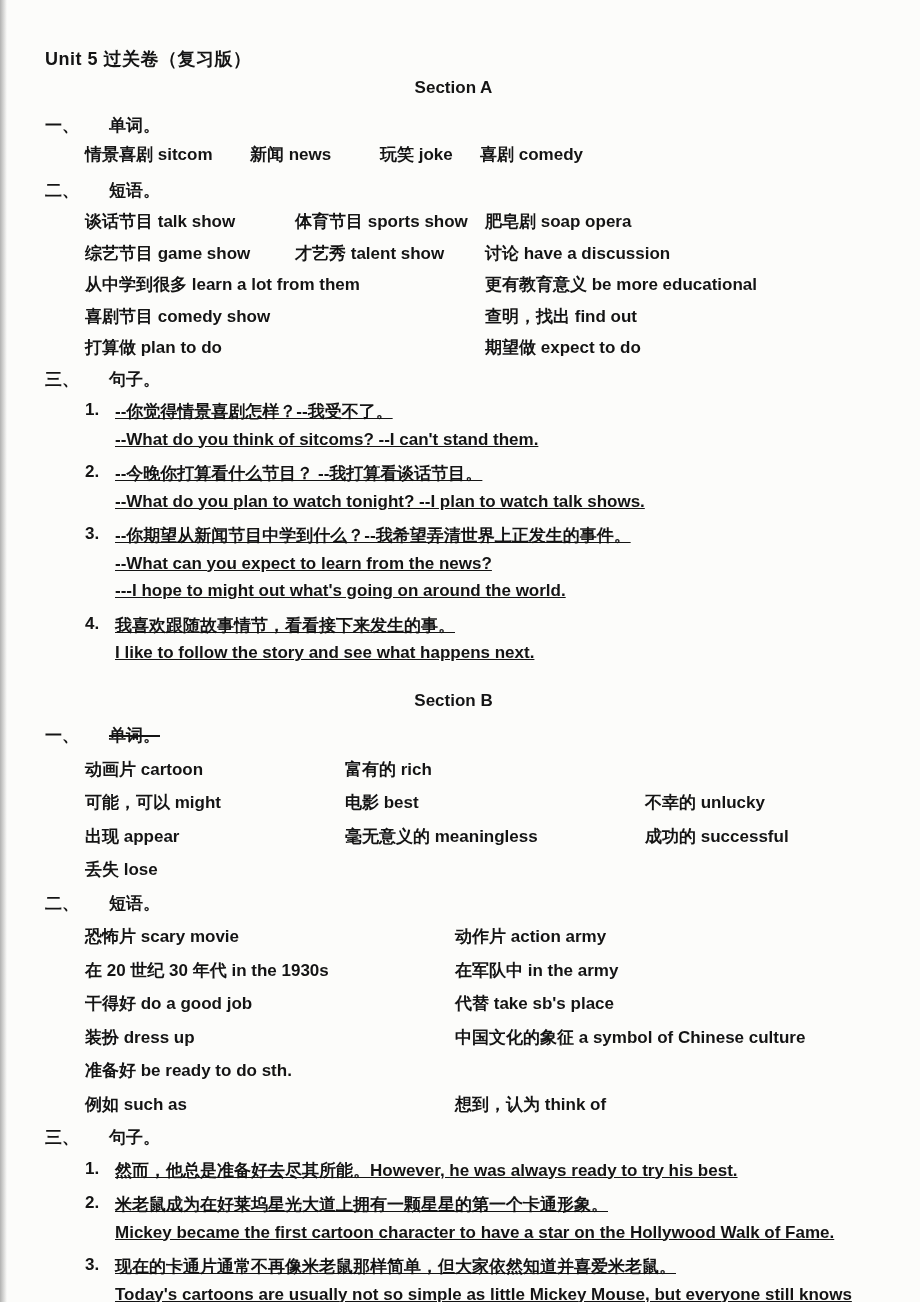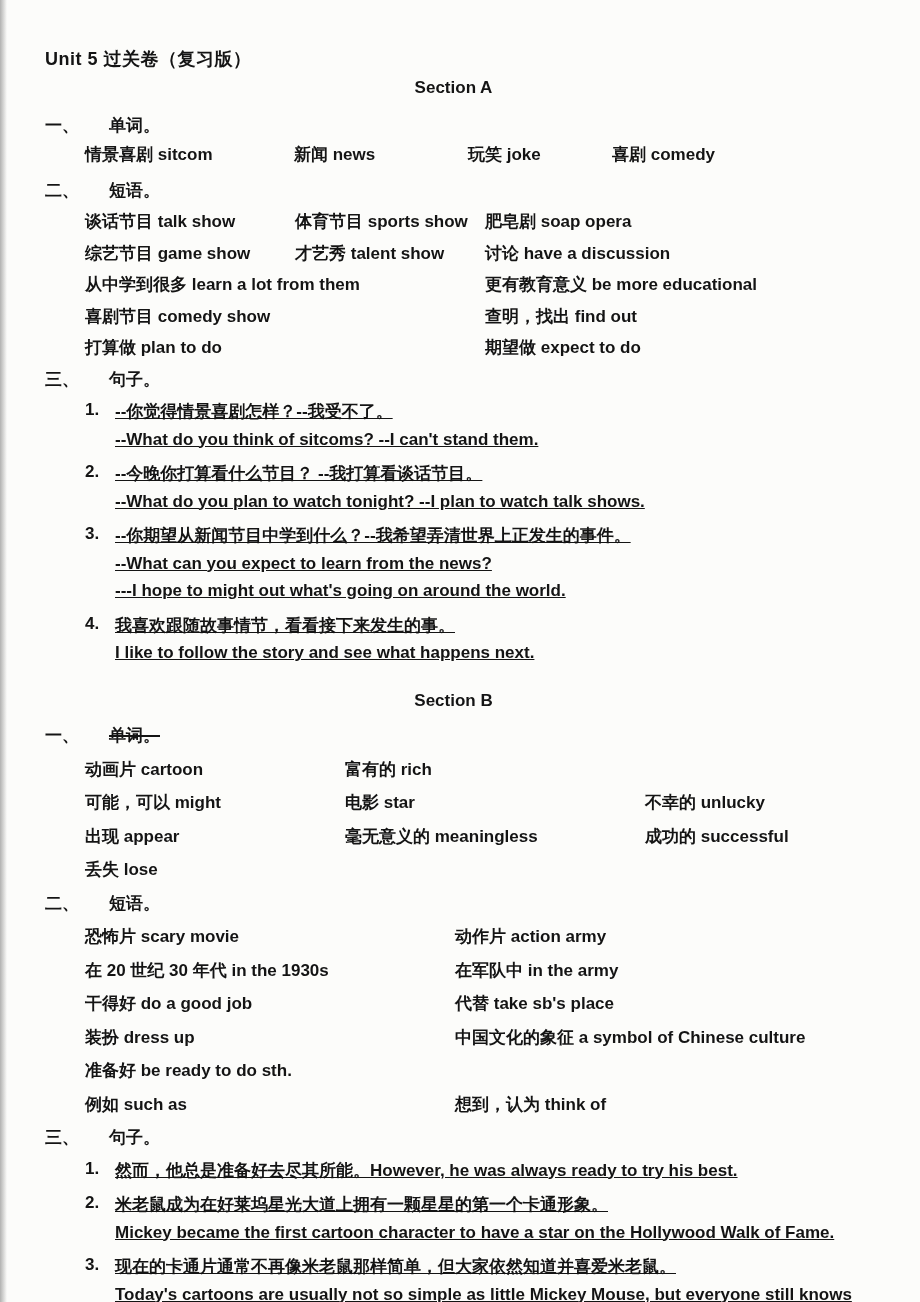--- a/index.html
+++ b/index.html
@@ -21,21 +21,21 @@
     position:absolute; left:0; top:0; bottom:0; width:7px;
     background:linear-gradient(90deg, rgba(40,40,40,.35), rgba(40,40,40,0));
     pointer-events:none;
   }
   .title { text-align:left; font-size:18px; margin-bottom:2px; letter-spacing:.5px; }
   .sec-head { text-align:center; margin:2px 0 12px; font-size:17px; }
   .sec-head.b { margin-top:20px; margin-bottom:10px; }
   .hdr { display:flex; margin:5px 0 4px; }
   .hdr .num { width:64px; flex:none; }
   .struck { text-decoration:line-through; text-decoration-thickness:1.5px; }
-  .wa { display:grid; grid-template-columns:165px 130px 100px auto; padding-left:40px; margin:4px 0 10px;gap:44px; }
+  .wa { display:grid; grid-template-columns:165px 130px 100px auto; padding-left:40px; margin:4px 0 10px; }
   .pa3 { display:grid; grid-template-columns:210px 190px auto; padding-left:40px; margin:6px 0; }
   .pa2 { display:grid; grid-template-columns:400px auto; padding-left:40px; margin:6px 0; }
   .wb { display:grid; grid-template-columns:260px 300px auto; padding-left:40px; margin:8px 0; }
   .pb { display:grid; grid-template-columns:370px auto; padding-left:40px; margin:8px 0; }
   .sent { display:flex; margin:5px 0; padding-left:40px; }
   .sent .snum { width:30px; flex:none; }
   .slines { flex:1; }
   .slines > div { margin:2px 0;text-decoration:underline; }
   .outdent { margin-left:-30px; }
   span, div { word-break:break-word; }
@@ -127,21 +127,21 @@
     <span class="struck">
       <span class="num" style="display:inline-block;width:64px;">一、</span><span>单词。</span>
     </span>
   </div>
   <div class="wb">
     <span>动画片 cartoon</span>
     <span>富有的 rich</span>
   </div>
   <div class="wb">
     <span>可能，可以 might</span>
-    <span>电影 star</span>
+    <span>电影 best</span>
     <span>不幸的 unlucky</span>
   </div>
   <div class="wb">
     <span>出现 appear</span>
     <span>毫无意义的 meaningless</span>
     <span>成功的 successful</span>
   </div>
   <div class="wb">
     <span>丢失 lose</span>
     <span></span>

